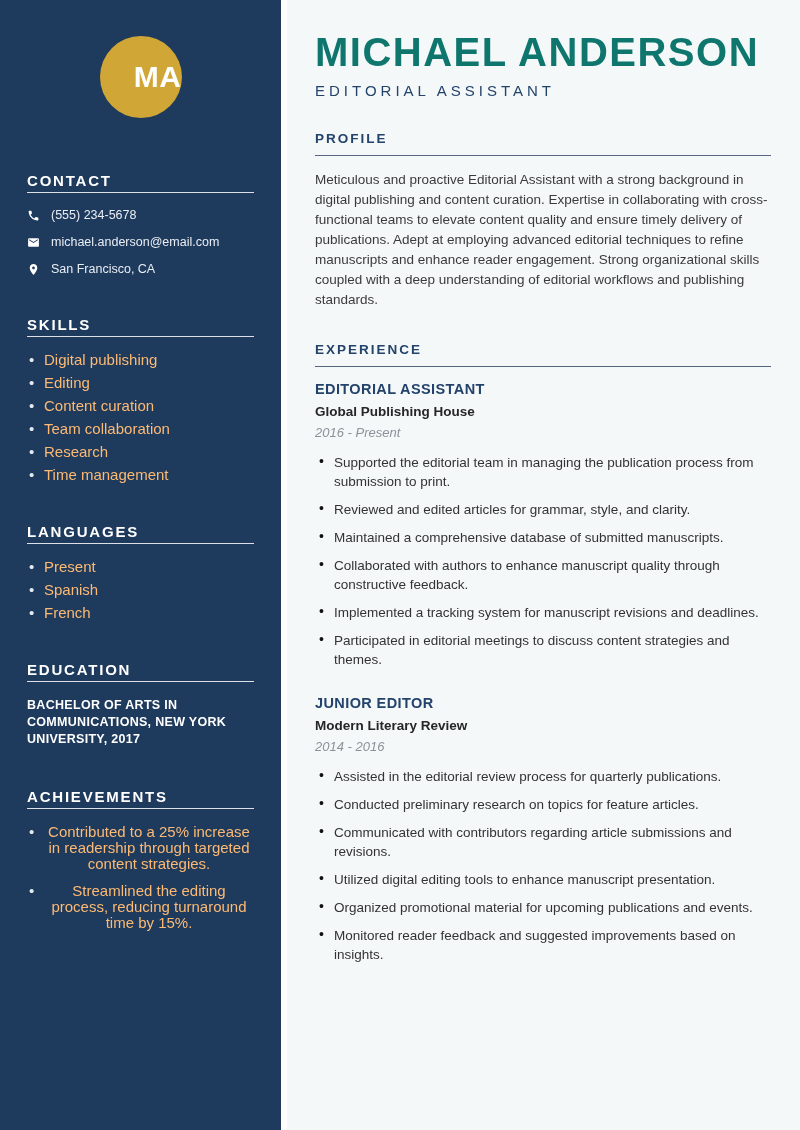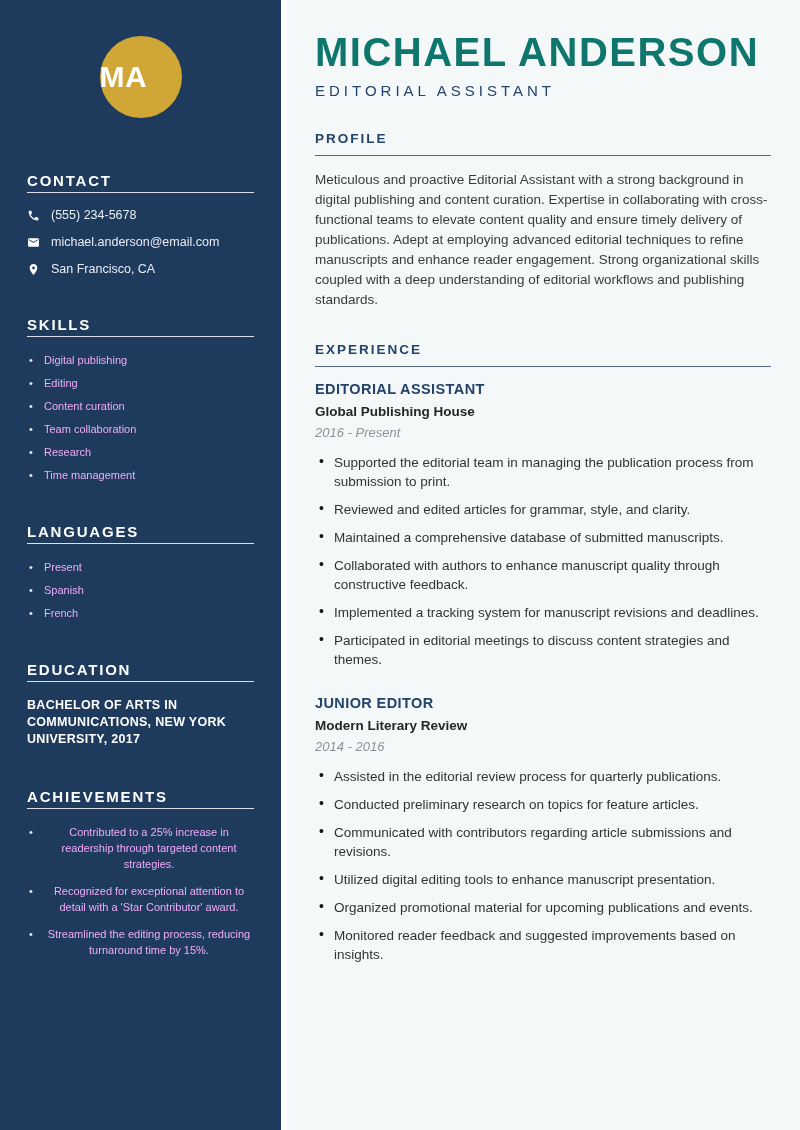--- a/index.html
+++ b/index.html
@@ -24,21 +24,21 @@
     padding: 36px 27px 20px 27px;
   }
   .avatar-wrap { text-align: center; margin-bottom: 54px; }
   .avatar {
     width: 82px; height: 82px;
     border-radius: 50%;
     background: #d0a636;
     color: #ffffff;
     display: inline-flex;
     align-items: center;
-    justify-content: flex-start;
+    justify-content: flex-end;
     font-size: 30px;
     font-weight: bold;
     letter-spacing: 0.5px;
   }
   .side-section { margin-bottom: 40px; }
   .side-heading {
     color: #ffffff;
     font-size: 15px;
     font-weight: bold;
     letter-spacing: 1.8px;
@@ -52,24 +52,24 @@
     gap: 11px;
     margin-bottom: 13px;
     font-size: 12.5px;
     color: #e9eef4;
   }
   .contact-row svg { flex: 0 0 13px; width: 13px; height: 13px; fill: #ffffff; }
   ul.side-list { list-style: none; }
   ul.side-list li {
     position: relative;
     padding-left: 17px;
-    font-size: 11px;
+    font-size: 15px;
     line-height: 16px;
     margin-bottom: 7px;
-    color: #f0abfc;
+    color: #fdba74;
   }
   ul.side-list li::before {
     content: "•";
     position: absolute;
     left: 2px;
     top: 0;
     color: #e4eaf1;
   }
   ul.side-list.roomy li { margin-bottom: 11px; text-align: center; }
   .degree {
@@ -218,21 +218,20 @@
 
     <section class="side-section">
       <div class="side-heading">EDUCATION</div>
       <div class="degree">BACHELOR OF ARTS IN COMMUNICATIONS, NEW YORK UNIVERSITY, 2017</div>
     </section>
 
     <section class="side-section">
       <div class="side-heading">ACHIEVEMENTS</div>
       <ul class="side-list roomy">
         <li>Contributed to a 25% increase in readership through targeted content strategies.</li>
-        <li>Recognized for exceptional attention to detail with a 'Star Contributor' award.</li>
         <li>Streamlined the editing process, reducing turnaround time by 15%.</li>
       </ul>
     </section>
   </aside>
 
   <div class="gap"></div>
 
   <main class="main">
 
     <h1 class="name">MICHAEL ANDERSON</h1>

